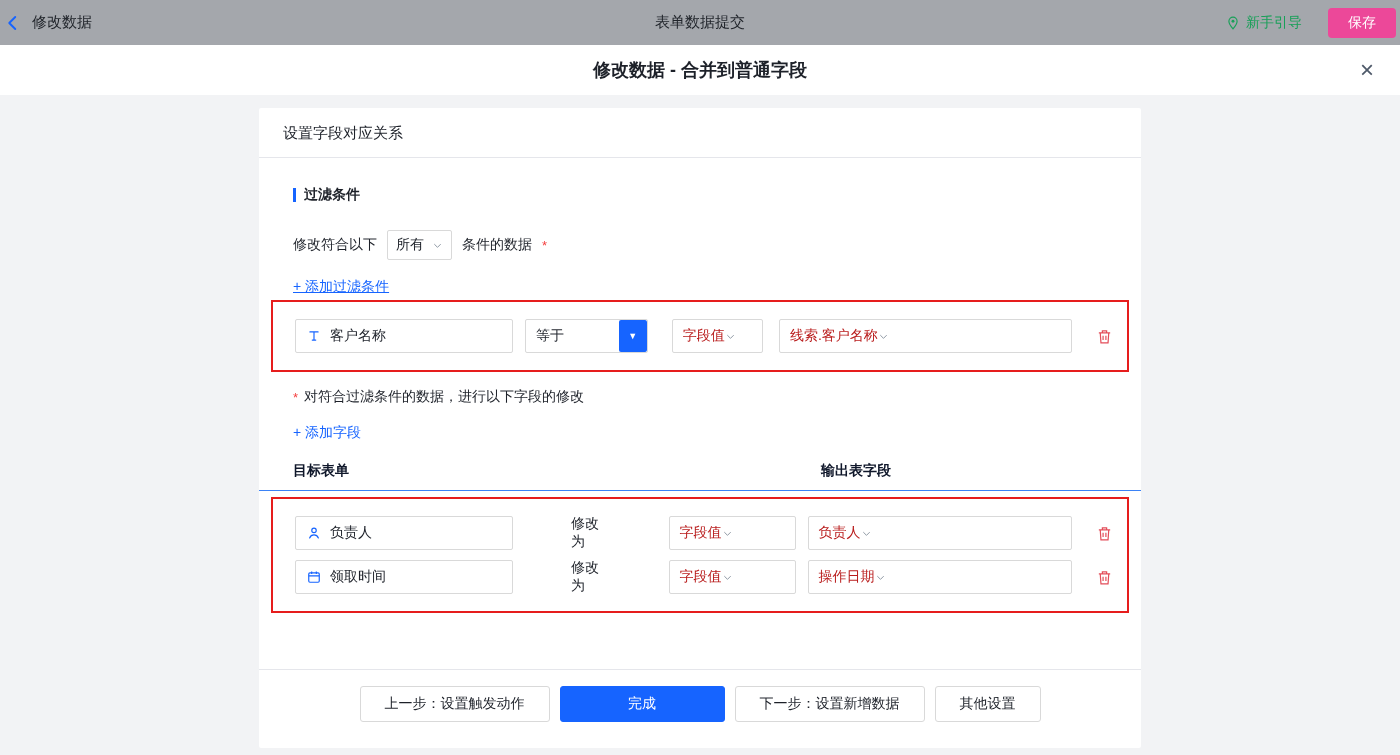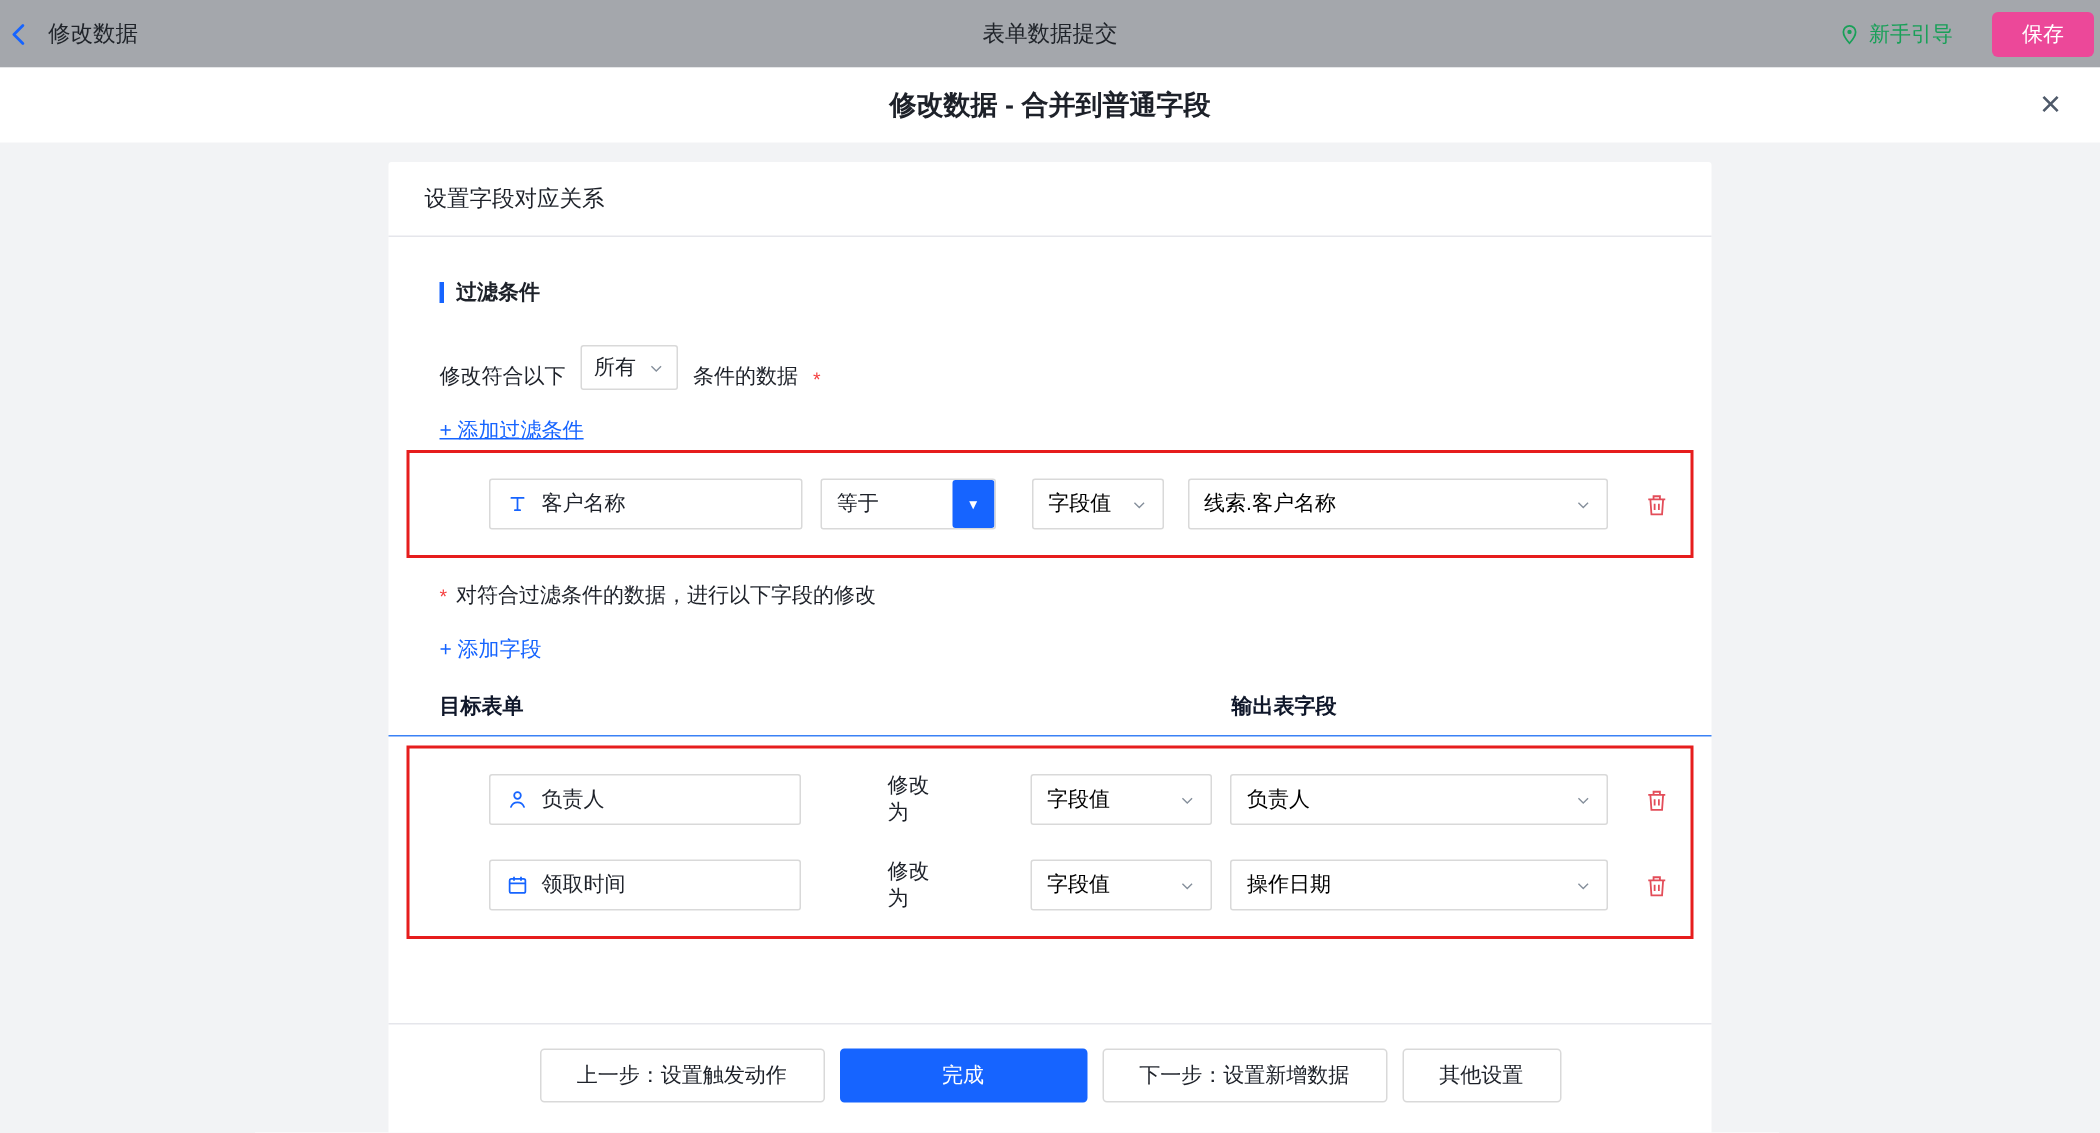--- a/index.html
+++ b/index.html
@@ -21,34 +21,34 @@
   .dialog-close { position:absolute; right:26px; top:50%; transform:translateY(-50%); font-size:24px; line-height:1; color:#4e5969; cursor:pointer; font-weight:300; }
 
   
   .page { height:660px; padding-top:13px; }
   .card { width:882px; margin:0 auto; background:#fff; border-radius:2px; min-height:632px; }
   .card-title { height:50px; line-height:50px; padding:0 24px; font-size:15px; color:#1d2129; border-bottom:1px solid #e5e6eb; }
 
   .section-title { display:flex; align-items:center; gap:8px; margin:28px 0 0 34px; font-size:14px; font-weight:700; color:#1d2129; }
   .blue-bar { width:3px; height:14px; background:#1664ff; display:inline-block; }
 
-  .condition-line { margin:26px 0 0 34px; display:flex; align-items:flex-end; gap:10px; font-size:14px; color:#1d2129; }
+  .condition-line { margin:26px 0 0 34px; display:flex; align-items:center; gap:10px; font-size:14px; color:#1d2129; }
   .mini-select { display:flex; align-items:center; gap:8px; border:1px solid #d9d9d9; border-radius:2px; padding:5px 8px; background:#fff; cursor:pointer; }
   .star { color:#f53f3f; font-size:13px; }
 
   .add-link { display:inline-block; margin:18px 0 0 34px; color:#1664ff; font-size:14px; cursor:pointer; }
   .add-link.underlined { text-decoration:underline; }
 
   .red-box { margin:4px 12px 0; border:2px solid #e61d1d; padding:17px 14px 17px 22px; }
-  .red-box.mapping { margin-top:6px; padding:16px 14px 16px 22px; display:flex; flex-direction:column; gap:21px; }
-
-  .row { display:flex; align-items:center;margin-left:31px; }
+  .red-box.mapping { margin-top:6px; padding:16px 14px 16px 22px; display:flex; flex-direction:column; gap:8px; }
+
+  .row { display:flex; align-items:center; }
 
   .field-input { display:flex; align-items:center; gap:9px; width:220px; height:34px; border:1px solid #d9d9d9; border-radius:2px; padding:0 11px; background:#fff; font-size:14px; color:#1d2129; }
-  .select { display:flex; align-items:center; justify-content:space-between; height:34px; border:1px solid #d9d9d9; border-radius:2px; padding:0 10px; background:#fff; font-size:14px; color:#000000; cursor:pointer; }
+  .select { display:flex; align-items:center; height:34px; border:1px solid #d9d9d9; border-radius:2px; padding:0 10px; background:#fff; font-size:14px; color:#b91c1c; cursor:pointer; }
 
   .op-select { display:flex; align-items:stretch; width:124px; height:34px; border:1px solid #d9d9d9; border-radius:2px; overflow:hidden; background:#fff; cursor:pointer;gap:20px; }
   .op-text { flex:1; display:flex; align-items:center; padding:0 10px; font-size:14px; color:#1d2129; }
   .op-caret { width:28px; background:#1664ff; display:flex; align-items:center; justify-content:center; color:#fff; font-size:9px; border-radius:2px; }
 
   .trash-btn { background:none; border:none; cursor:pointer; display:flex; align-items:center; padding:0; }
 
   .desc-line { margin:16px 0 0 34px; font-size:14px; color:#1d2129; display:flex; align-items:center; gap:6px; }
 
   .map-headers { display:flex; margin-top:20px; padding:0 0 10px 34px; border-bottom:1px solid #3b82f6; font-size:14px; font-weight:700; color:#0f172a; }

